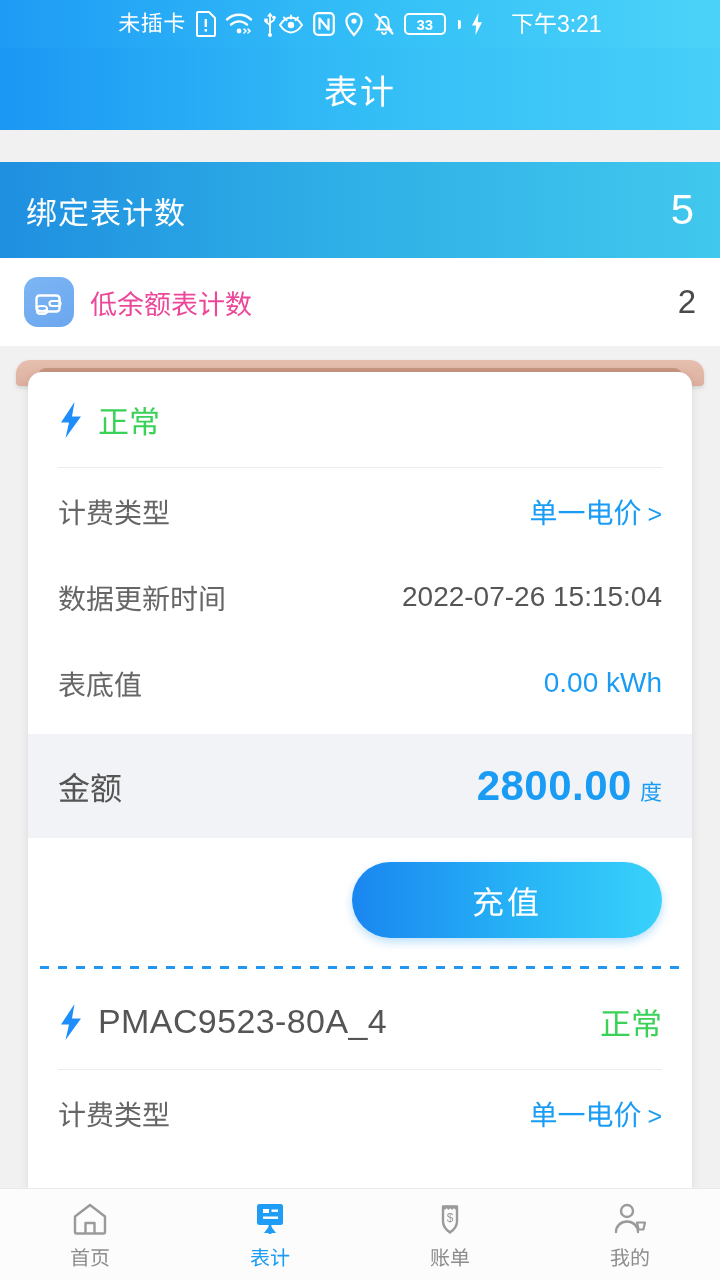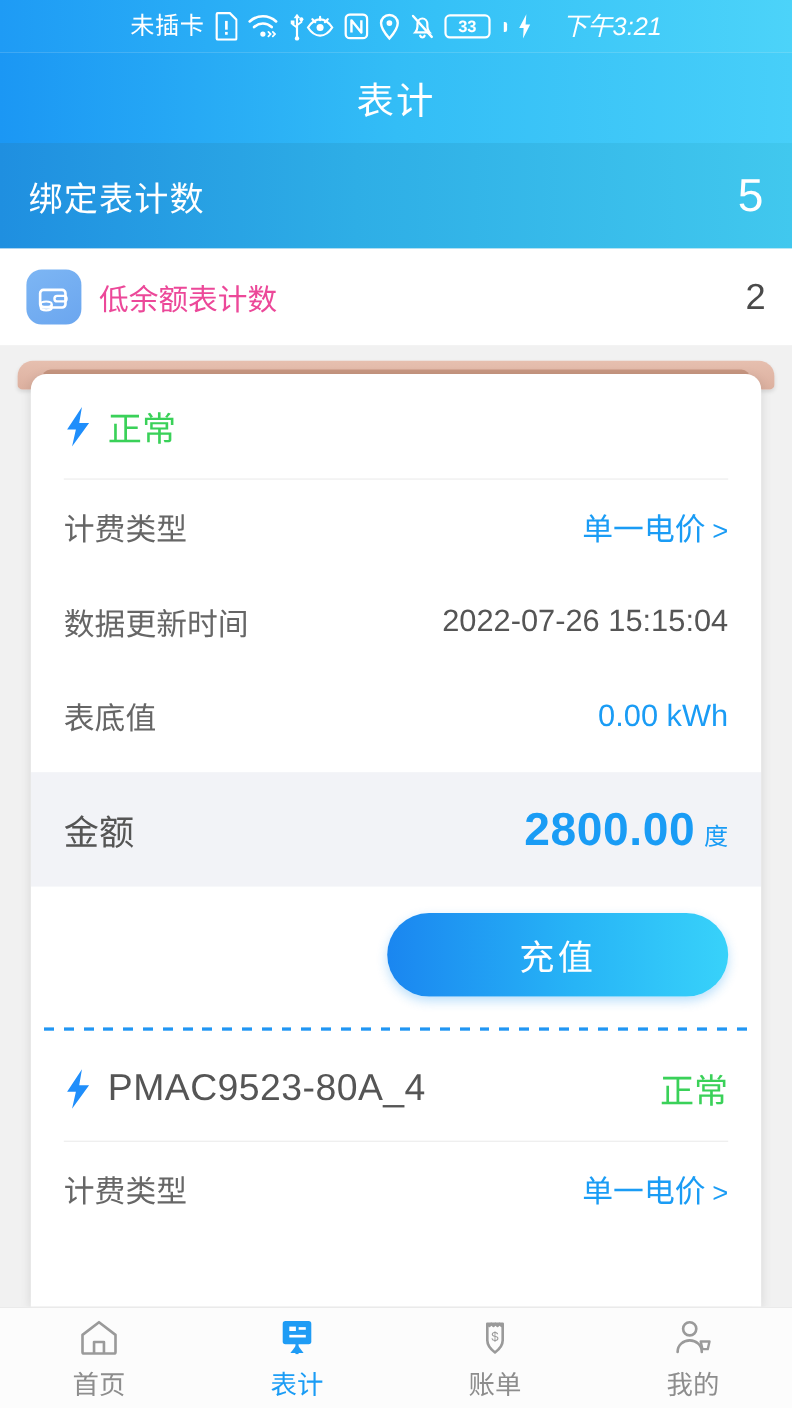--- a/index.html
+++ b/index.html
@@ -16,21 +16,21 @@
 
   
   .statusbar {
     height:48px; flex:0 0 48px;
     background:linear-gradient(90deg,#1e9bf5 0%,#35c1f7 55%,#4cd3f9 100%);
     display:flex; align-items:center; justify-content:center;
     padding:0 16px; color:#fff;
   }
   .sb-left, .sb-right { display:flex; align-items:center; gap:9px; }
   .sb-text { font-size:22px; letter-spacing:.5px; line-height:1; }
-  .sb-time { font-size:23px; line-height:1; margin-left:18px;font-style:italic; }
+  .sb-time { font-size:23px; line-height:1; margin-left:18px; }
   .sb-ico { display:inline-flex; align-items:center; justify-content:center; }
   .sb-ico svg { display:block; }
   .batt {
     display:inline-flex; align-items:center; gap:12px;
   }
   .batt-body {
     border:2px solid #fff; border-radius:5px;
     height:22px; min-width:42px; padding:0 3px;
     display:flex; align-items:center; justify-content:center;
     font-size:15px; line-height:1; font-weight:600;
@@ -45,21 +45,21 @@
   }
   .titlebar .t {
     color:#fff; font-size:34px; letter-spacing:2px; font-weight:400;
   }
 
   
   .bound {
     height:96px; flex:0 0 96px;
     background:linear-gradient(90deg,#1f8fe0 0%,#2eaee6 45%,#41c8ee 100%);
     display:flex; align-items:center; justify-content:space-between;
-    padding:0 26px; color:#fff;
+    padding:0 26px; color:#fff;margin-top:32px;
   }
   .bound .lbl { font-size:31px; letter-spacing:1px; }
   .bound .val { font-size:42px; font-weight:300; line-height:1; }
 
   
   .stats {
     height:88px; flex:0 0 88px; background:#fff; display:flex;
   }
   .stat {
     flex:1; display:flex; align-items:center; padding:0 24px; gap:16px;
@@ -155,21 +155,21 @@
   .tabbar {
     height:92px; flex:0 0 92px; background:#fcfcfc;
     border-top:1px solid #e8e8e8;
     display:flex; align-items:center;
   }
   .tab {
     flex:1; display:flex; flex-direction:column; align-items:center;
     gap:6px; cursor:pointer;
   }
   .tab-ico { height:38px; display:flex; align-items:flex-end; }
-  .tab-lbl { font-size:24px; color:#8d8d8d;text-align:center; }
+  .tab-lbl { font-size:20px; color:#8d8d8d;text-align:center; }
   .tab.active .tab-lbl { color:#1a9cf5; }
 </style>
 </head>
 <body>
 
 <div id="app">
 
   <div class="statusbar">
     <div class="sb-left">
       <span class="sb-text">未插卡</span>

